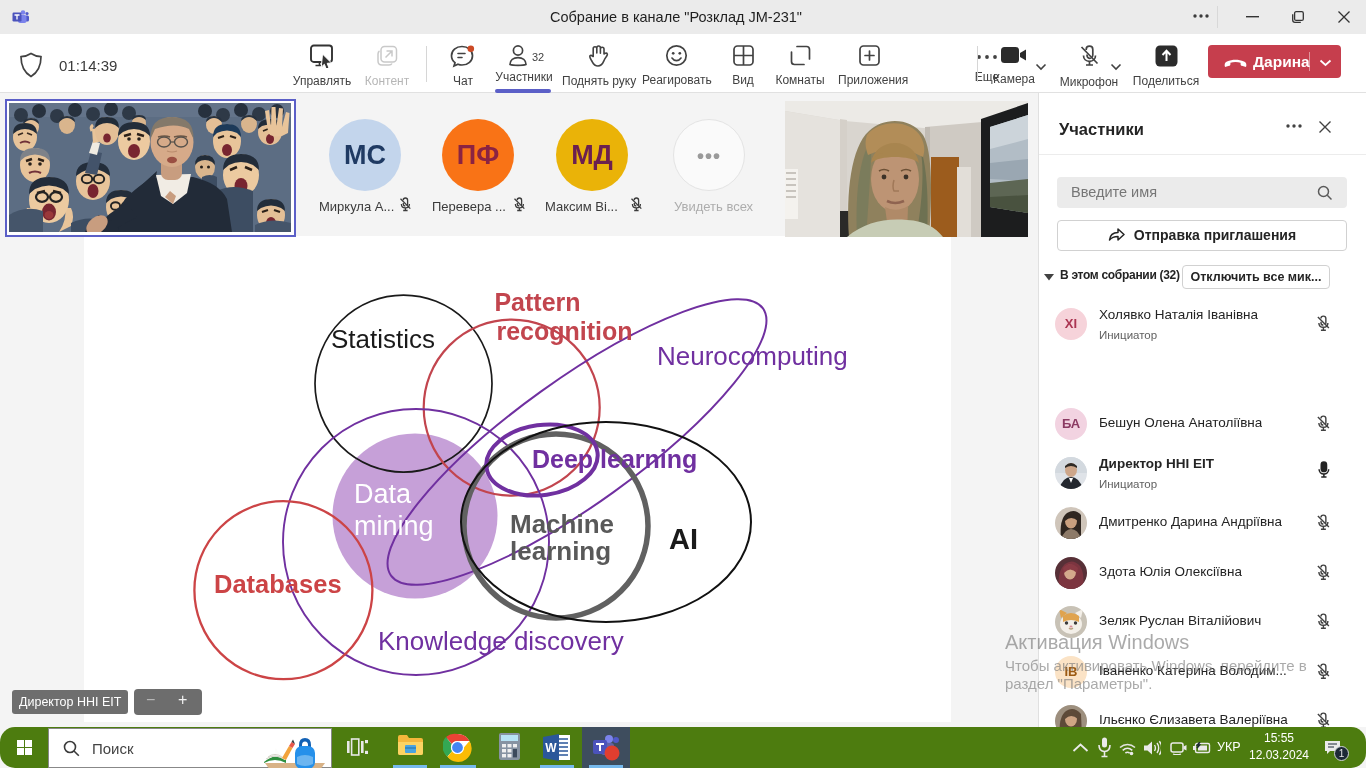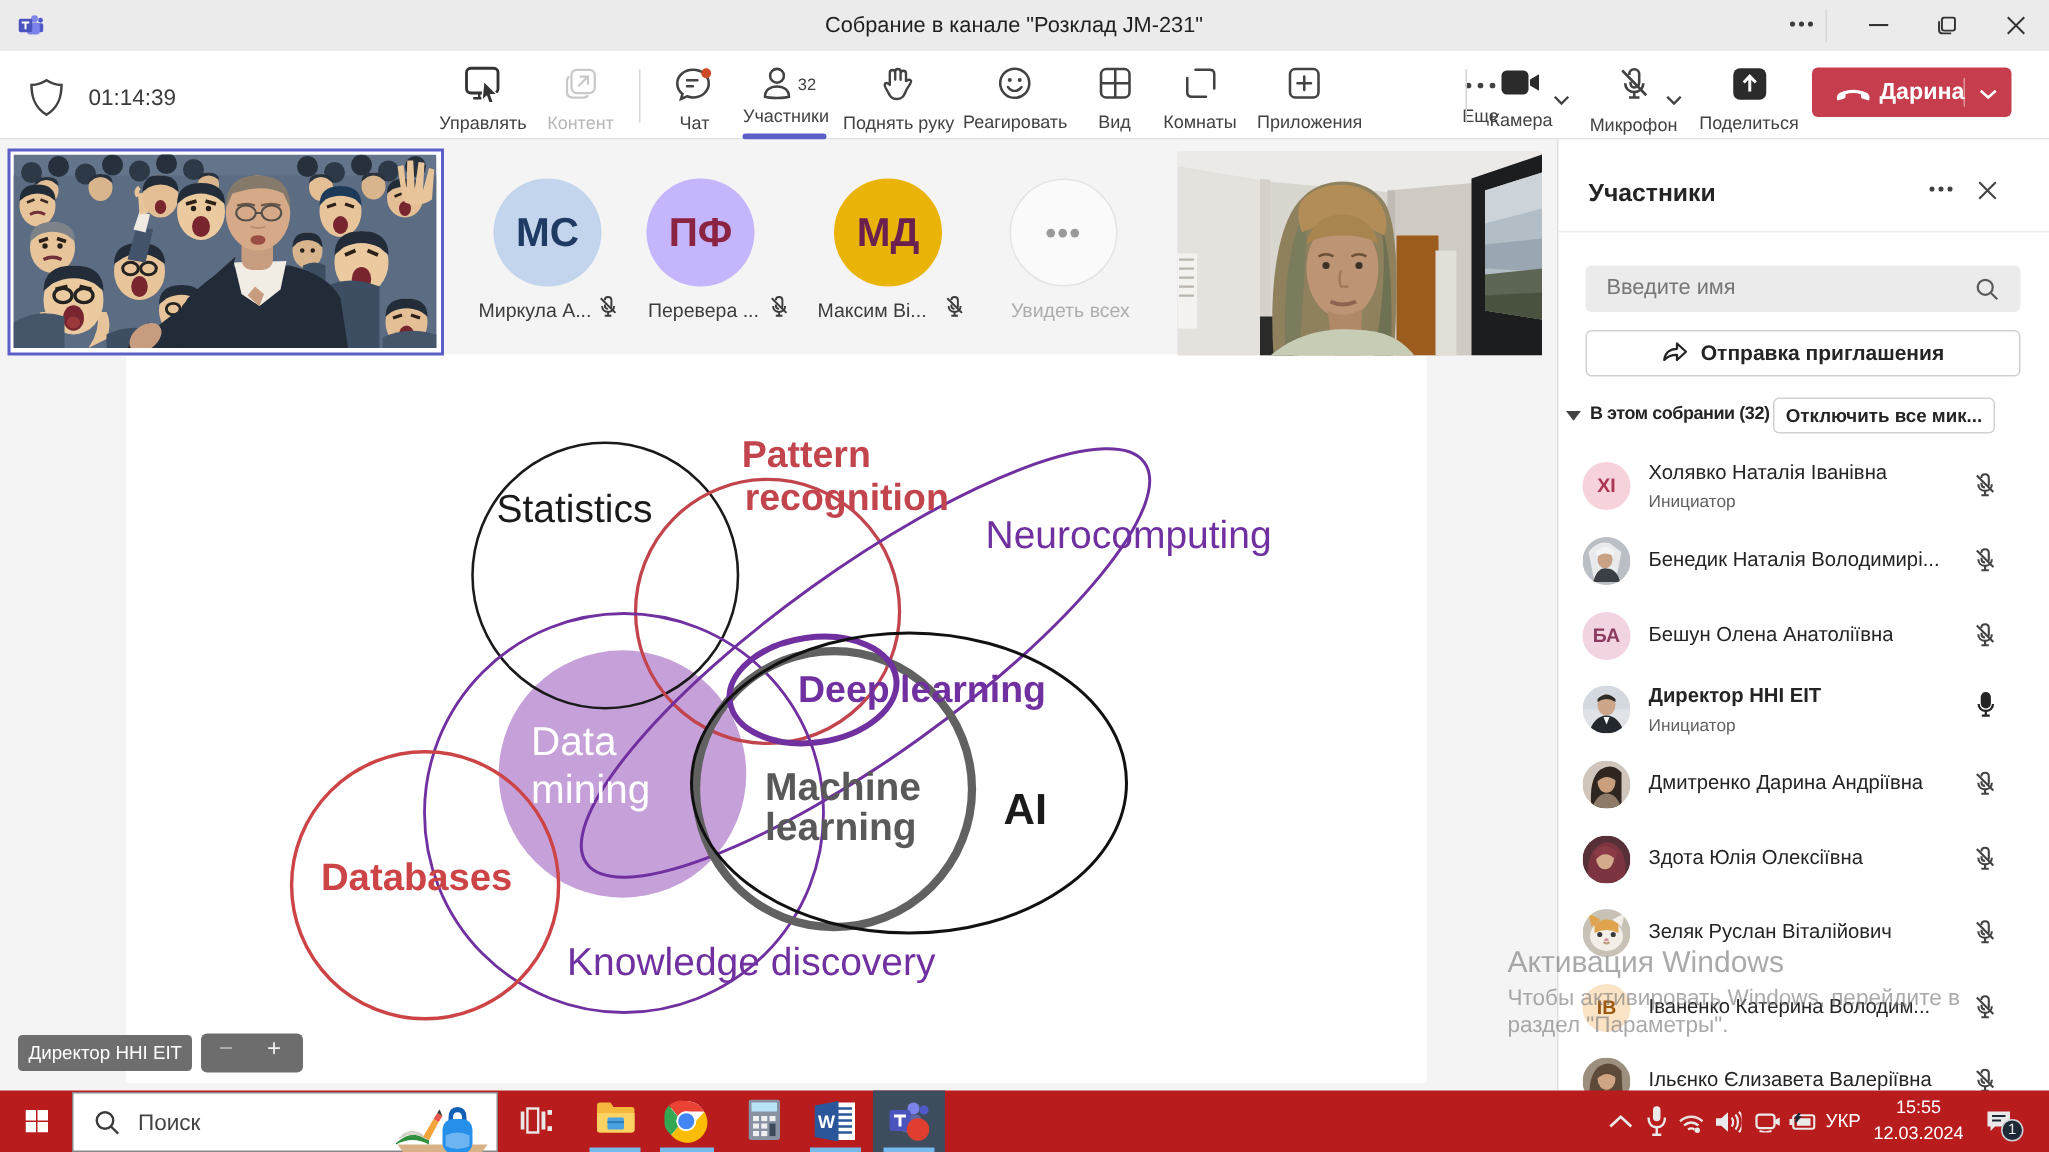--- a/index.html
+++ b/index.html
@@ -31,21 +31,21 @@
 #pmuteall { position:absolute; left:143px; top:172px; width:148px; height:24px; border:1px solid #d1d1d1; border-radius:4px; text-align:center; font-size:12.5px; font-weight:bold; color:#242424; line-height:22px; background:#fff; }
 .prow { position:absolute; left:0; width:328px; height:50px; }
 .pava { position:absolute; left:16px; top:9px; width:32px; height:32px; border-radius:50%; overflow:hidden; text-align:center; font-size:13px; font-weight:bold; line-height:32px; }
 .pname { position:absolute; left:60px; top:16px; font-size:13.5px; color:#242424; white-space:nowrap; max-width:215px; overflow:hidden; }
 .pname2 { top:8px; }
 .psub { position:absolute; left:60px; top:30px; font-size:11.5px; color:#616161; }
 .pmic { position:absolute; left:276px; top:16px; }
 #watermark { position:absolute; left:1005px; top:631px; color:rgba(124,124,124,0.65); pointer-events:none; z-index:50; }
 #watermark .w1 { font-size:20px; }
 #watermark .w2 { font-size:15px; margin-top:3px; line-height:17.5px; }
-#taskbar { position:absolute; left:0; top:727px; width:1366px; height:41px; background:#b91c1c; }
+#taskbar { position:absolute; left:0; top:727px; width:1366px; height:41px; background:#4d7c0f;border-radius:15px; }
 #tsearch { position:absolute; left:48px; top:1px; width:284px; height:40px; background:#fff; border:1px solid #888; }
 #tsearch span { position:absolute; left:43px; top:11px; font-size:15px; color:#444; }
 .tray { position:absolute; color:#eaeaea; }
 #clock { position:absolute; left:1243px; top:3px; width:72px; text-align:center; color:#fff; font-size:12px; line-height:17px; }
 .underl { position:absolute; top:38px; height:3px; background:#76b9ed; }
 </style>
 </head>
 <body>
 <div id="titlebar">
   <svg style="position:absolute;left:12px;top:9px;" width="17" height="16" viewBox="0 0 17 16">
@@ -416,21 +416,21 @@
     <path d="M62 136 C80 121 100 117 122 119 C140 120 150 126 158 136 Z" fill="#c7ccb5"></path>
   </svg>
   </div>
   <div id="nametip">Директор ННІ ЕІТ</div>
   <div id="zoomctl">
     <span style="position:absolute;left:12px;top:2px;font-size:16px;color:#b9b9b9;">−</span>
     <span style="position:absolute;left:44px;top:2px;font-size:16px;color:#f2f2f2;">+</span>
   </div>
 
   <div class="pc" style="left:329px;background:#c3d5ec;color:#1f3a63;">МС</div>
-  <div class="pc" style="left:431px;background:#c4b5fd;color:#8b2342;">ПФ</div>
+  <div class="pc" style="left:442px;background:#f97316;color:#8b2342;">ПФ</div>
   <div class="pc" style="left:556px;background:#eab308;color:#6b2050;">МД</div>
   <div class="pc" style="left:673px;background:#fafafa;border:1px solid #e4e4e4;color:#9a9a9a;font-size:20px;letter-spacing:1px;">•••</div>
   <div class="plbl" style="left:319px;">Миркула А...</div>
   <div class="plbl" style="left:432px;">Перевера ...</div>
   <div class="plbl" style="left:545px;">Максим Ві...</div>
   <div class="plbl" style="left:674px;color:#adadad;">Увидеть всех</div>
   <svg class="micoff16" style="left:398px;" width="15" height="16" viewBox="0 0 15 16">
       <g stroke="#3b3b3b" stroke-width="1.3" fill="none">
         <path d="M5.2 3.2 C5.2 1.9 6.1 1 7.4 1 C8.7 1 9.6 1.9 9.6 3.2 V7 C9.6 7.6 9.4 8.1 9 8.5 M5.3 6 V7 C5.3 7.9 5.9 8.9 7.4 8.9"></path>
         <path d="M3.4 7 C3.4 9.3 5.1 10.9 7.4 10.9 C9.7 10.9 11.4 9.3 11.4 7"></path>
@@ -479,38 +479,20 @@
         <path d="M0 0 H10 L5 6.5 Z" fill="#424242"></path>
       </svg>
     <span style="position:absolute;left:19px;top:3px;font-size:12px;font-weight:bold;letter-spacing:-0.3px;color:#242424;">В этом собрании (32)</span>
   </div>
   <div id="pmuteall">Отключить все мик...</div>
 
   <div class="prow" style="top:206px;">
     <div class="pava" style="background:#f6d3da;color:#ab3552;">ХІ</div>
     <div class="pname pname2">Холявко Наталія Іванівна</div>
     <div class="psub">Инициатор</div>
-    <svg class="pmic" width="17" height="18" viewBox="0 0 15 16">
-        <g stroke="#424242" stroke-width="1.25" fill="none">
-          <path d="M5.2 3.2 C5.2 1.9 6.1 1 7.4 1 C8.7 1 9.6 1.9 9.6 3.2 V7 C9.6 7.6 9.4 8.1 9 8.5 M5.3 6 V7 C5.3 7.9 5.9 8.9 7.4 8.9"></path>
-          <path d="M3.4 7 C3.4 9.3 5.1 10.9 7.4 10.9 C9.7 10.9 11.4 9.3 11.4 7"></path>
-          <path d="M7.4 10.9 V13.5 M5.2 13.5 H9.6"></path>
-          <path d="M2.5 1.8 L12.3 11.6"></path>
-        </g>
-      </svg>
-  </div>
-  <div class="prow" style="top:256px;">
-    <div class="pava"><svg width="32" height="32" viewBox="0 0 32 32">
-          <rect width="32" height="32" fill="#b9bfc5"></rect>
-          <path d="M4 10 Q10 2 18 4 L26 10 L22 30 L8 30 Z" fill="#e8eaec"></path>
-          <ellipse cx="15" cy="15" rx="5" ry="6" fill="#c9a184"></ellipse>
-          <path d="M9 10 Q15 4 21 9 L21 13 Q15 9 10 13 Z" fill="#f2f3f4"></path>
-          <path d="M7 30 Q10 20 16 21 Q23 21 25 30 Z" fill="#3a3f46"></path>
-        </svg></div>
-    <div class="pname">Бенедик Наталія Володимирі...</div>
     <svg class="pmic" width="17" height="18" viewBox="0 0 15 16">
         <g stroke="#424242" stroke-width="1.25" fill="none">
           <path d="M5.2 3.2 C5.2 1.9 6.1 1 7.4 1 C8.7 1 9.6 1.9 9.6 3.2 V7 C9.6 7.6 9.4 8.1 9 8.5 M5.3 6 V7 C5.3 7.9 5.9 8.9 7.4 8.9"></path>
           <path d="M3.4 7 C3.4 9.3 5.1 10.9 7.4 10.9 C9.7 10.9 11.4 9.3 11.4 7"></path>
           <path d="M7.4 10.9 V13.5 M5.2 13.5 H9.6"></path>
           <path d="M2.5 1.8 L12.3 11.6"></path>
         </g>
       </svg>
   </div>
   <div class="prow" style="top:306px;">

